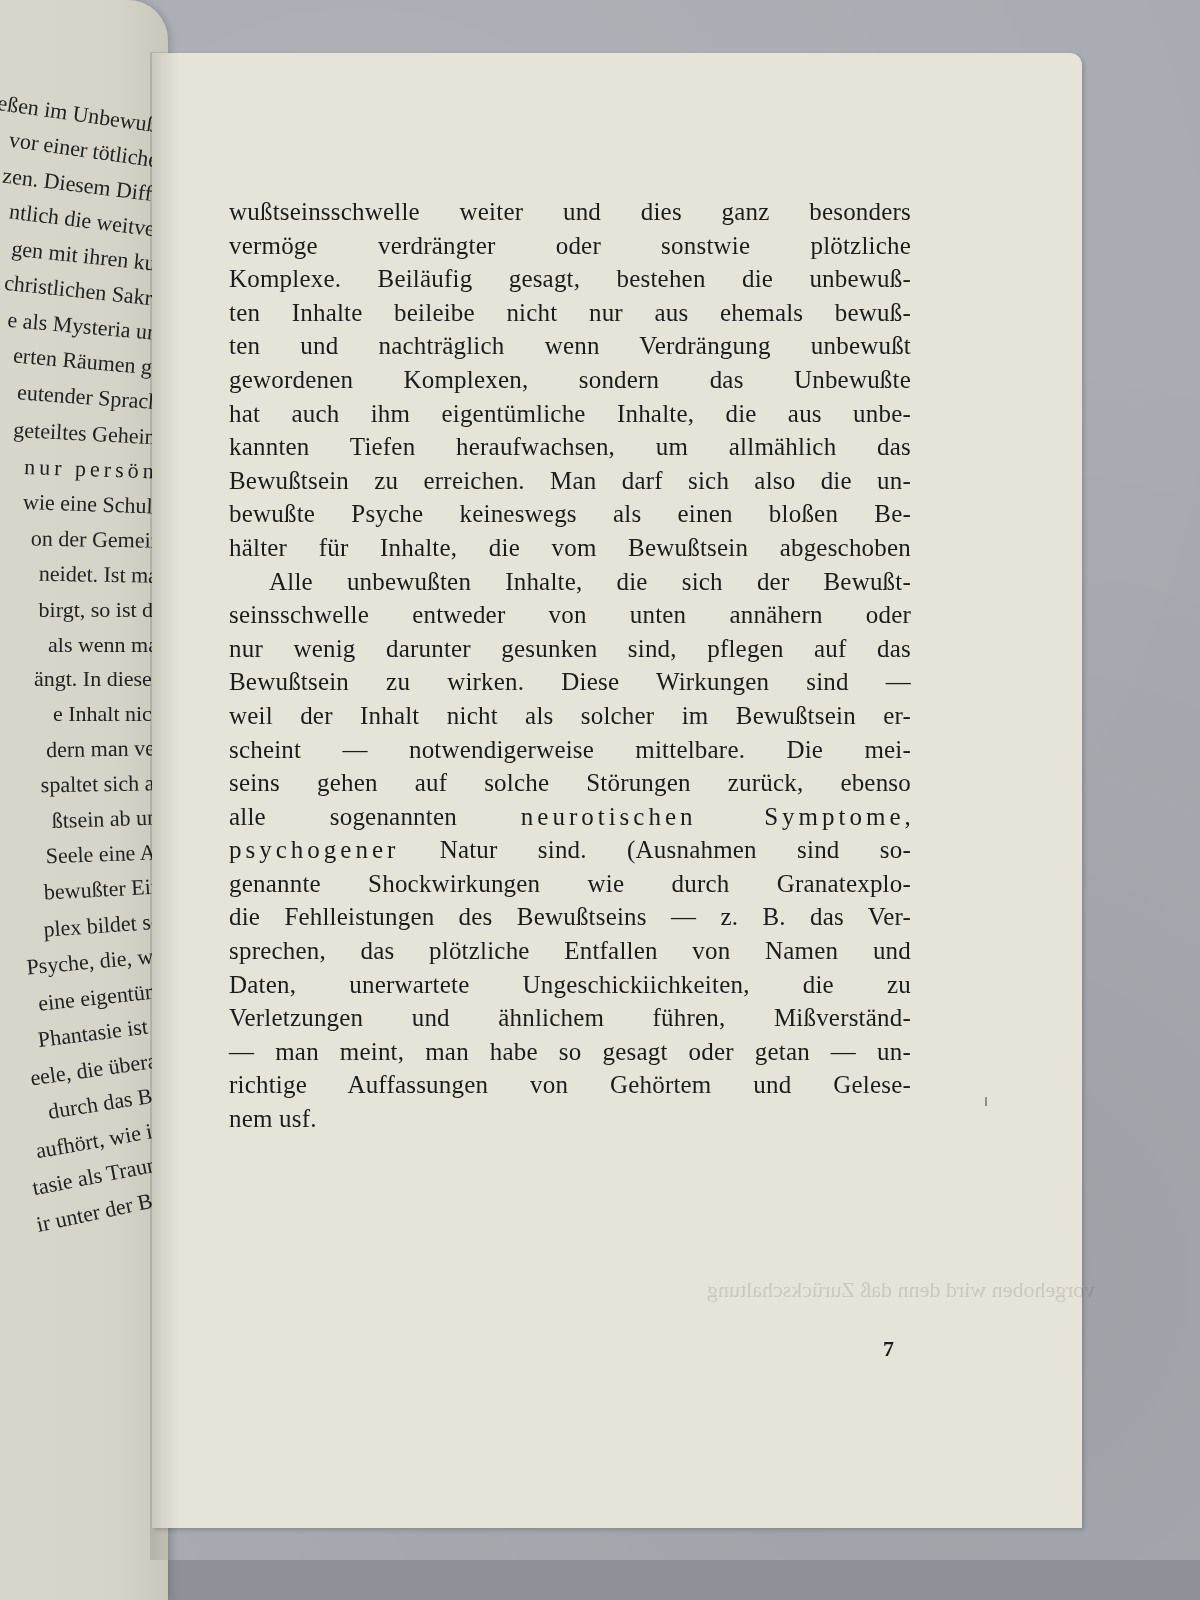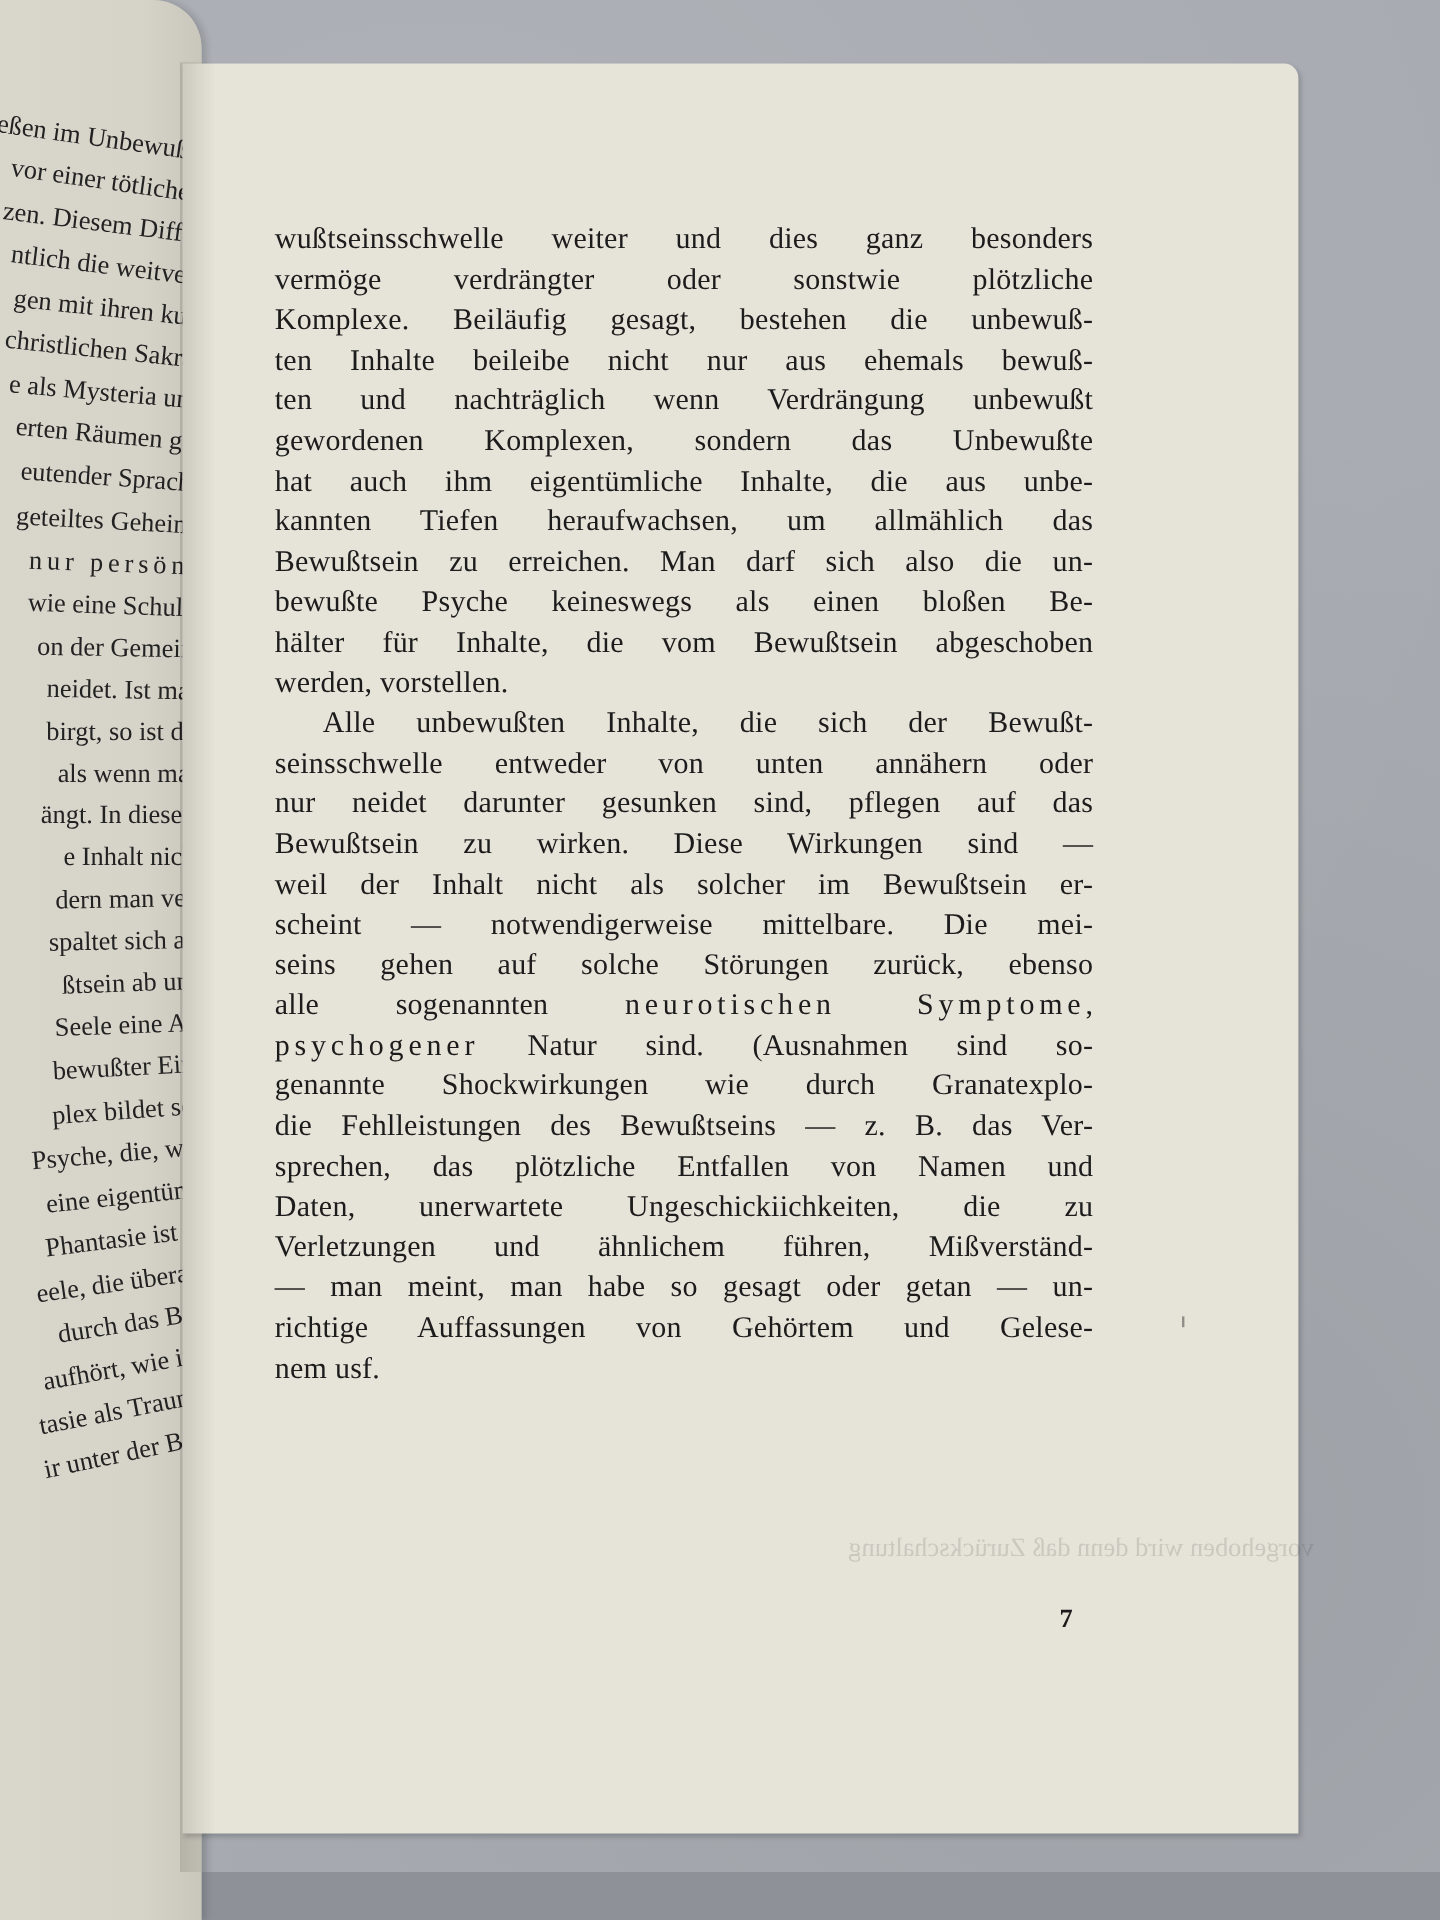--- a/index.html
+++ b/index.html
@@ -45,21 +45,21 @@
     z-index: 2; pointer-events: none;
   }
   
   .right-page {
     position: absolute; left: 152px; top: 53px; width: 930px; height: 1475px;
     background: #e6e3d8;
     border-top-right-radius: 12px;
     box-shadow: 2px 2px 4px rgba(0,0,0,0.18);
   }
   .page-body {
-    position: absolute; left: 77px; top: 130px; width: 682px;
+    position: absolute; left: 77px; top: 142px; width: 682px;
     font-family: "Liberation Serif", "DejaVu Serif", serif;
     font-size: 25px; line-height: 33.6px; color: #1c1c1c;
     letter-spacing: 0.2px;
   }
   .line {
     display: block; white-space: nowrap;
     text-align: justify; text-align-last: justify;
     height: 33.6px;
   }
   .line.last { text-align-last: left; }
@@ -130,24 +130,23 @@
     <span class="line">vermöge verdrängter oder sonstwie plötzliche</span>
     <span class="line">Komplexe. Beiläufig gesagt, bestehen die unbewuß-</span>
     <span class="line">ten Inhalte beileibe nicht nur aus ehemals bewuß-</span>
     <span class="line">ten und nachträglich wenn Verdrängung unbewußt</span>
     <span class="line">gewordenen Komplexen, sondern das Unbewußte</span>
     <span class="line">hat auch ihm eigentümliche Inhalte, die aus unbe-</span>
     <span class="line">kannten Tiefen heraufwachsen, um allmählich das</span>
     <span class="line">Bewußtsein zu erreichen. Man darf sich also die un-</span>
     <span class="line">bewußte Psyche keineswegs als einen bloßen Be-</span>
     <span class="line">hälter für Inhalte, die vom Bewußtsein abgeschoben</span>
-    <span class="line last">werden, vorstellen.</span>
     <span class="line indent">Alle unbewußten Inhalte, die sich der Bewußt-</span>
     <span class="line">seinsschwelle entweder von unten annähern oder</span>
-    <span class="line">nur neidet darunter gesunken sind, pflegen auf das</span>
+    <span class="line">nur wenig darunter gesunken sind, pflegen auf das</span>
     <span class="line">Bewußtsein zu wirken. Diese Wirkungen sind —</span>
     <span class="line">weil der Inhalt nicht als solcher im Bewußtsein er-</span>
     <span class="line">scheint — notwendigerweise mittelbare. Die mei-</span>
     <span class="line">seins gehen auf solche Störungen zurück, ebenso</span>
     <span class="line"><span>alle sogenannten </span><span class="spaced">neurotischen Symptome</span><span>,</span></span>
     <span class="line"><span class="spaced">psychogener</span><span> Natur sind. (Ausnahmen sind so-</span></span>
     <span class="line">genannte Shockwirkungen wie durch Granatexplo-</span>
     <span class="line">die Fehlleistungen des Bewußtseins — z. B. das Ver-</span>
     <span class="line">sprechen, das plötzliche Entfallen von Namen und</span>
     <span class="line">Daten, unerwartete Ungeschickiichkeiten, die zu</span>

